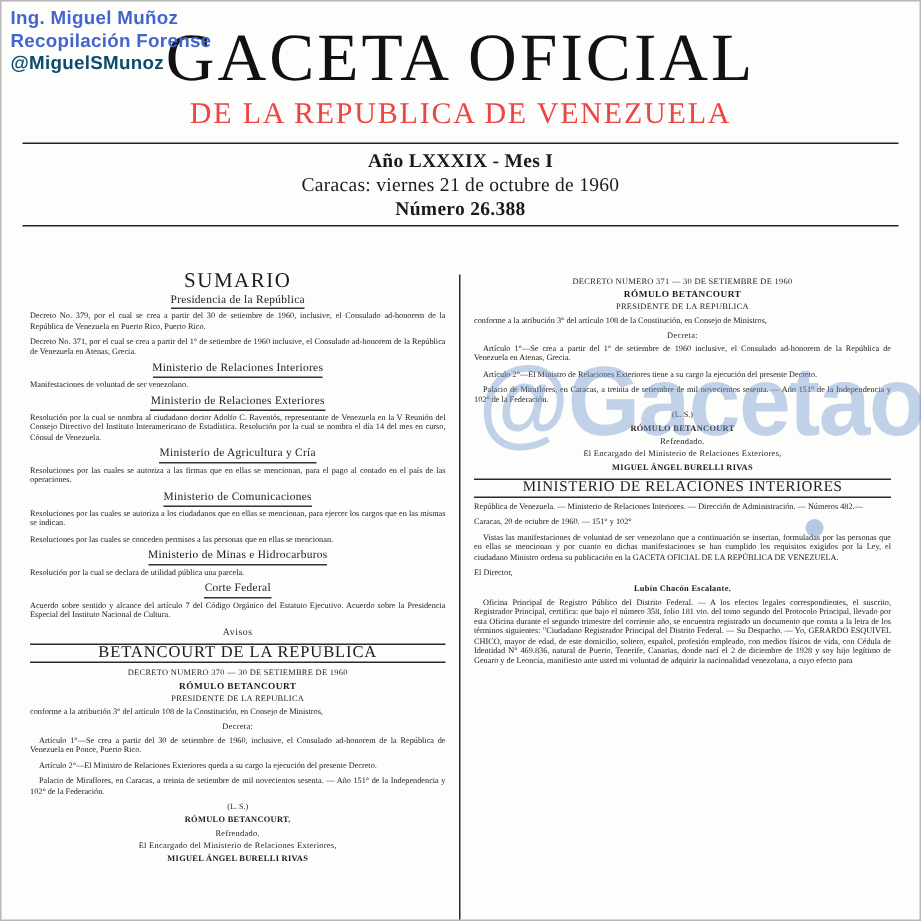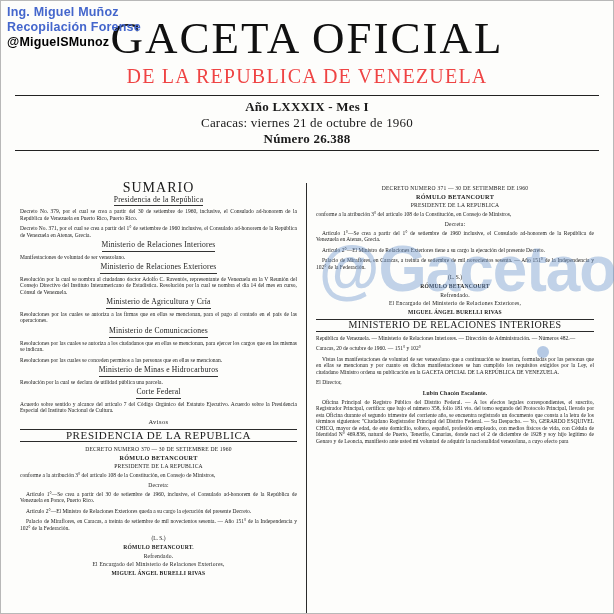--- a/index.html
+++ b/index.html
@@ -23,21 +23,21 @@
     font-family:"Liberation Sans", sans-serif;
     font-weight:bold;
     font-size:12.5px;
     line-height:15px;
     color:#3a63c8;
     z-index:40;
     letter-spacing:.2px;
   }
   .credit div:nth-child(1){color:#4466cc;}
   .credit div:nth-child(2){color:#4466cc;}
-  .credit div:nth-child(3){color:#000000;}
+  .credit div:nth-child(3){color:#0c4a6e;}
   
   .wm{
     position:absolute;
     left:318px;top:232px;
     font-family:"Liberation Sans", sans-serif;
     font-size:62px;
     font-weight:bold;
     color:rgba(110,150,205,0.42);
     white-space:nowrap;
     z-index:35;
@@ -234,21 +234,21 @@
       <p class="tiny">Resoluciones por las cuales se conceden permisos a las personas que en ellas se mencionan.</p>
 
       <div class="h-org"><span class="underline">Ministerio de Minas e Hidrocarburos</span></div>
       <p class="tiny">Resolución por la cual se declara de utilidad pública una parcela.</p>
 
       <div class="h-org"><span class="underline">Corte Federal</span></div>
       <p class="tiny">Acuerdo sobre sentido y alcance del artículo 7 del Código Orgánico del Estatuto Ejecutivo. Acuerdo sobre la Presidencia Especial del Instituto Nacional de Cultura.</p>
 
       <div class="avisos">Avisos</div>
 
-      <div class="h-section">PRESIDENCIA DE LA REPUBLICA</div>
+      <div class="h-section">BETANCOURT DE LA REPUBLICA</div>
 
       <div class="center-small">DECRETO NUMERO 370 — 30 DE SETIEMBRE DE 1960</div>
       <div class="center-bold">RÓMULO BETANCOURT</div>
       <div class="center-small">PRESIDENTE DE LA REPUBLICA</div>
 
       <p class="tiny">conforme a la atribución 3° del artículo 108 de la Constitución, en Consejo de Ministros,</p>
       <div class="center-small">Decreta:</div>
 
       <p class="tiny indent">Artículo 1°—Se crea a partir del 30 de setiembre de 1960, inclusive, el Consulado ad-honorem de la República de Venezuela en Ponce, Puerto Rico.</p>
       <p class="tiny indent">Artículo 2°—El Ministro de Relaciones Exteriores queda a su cargo la ejecución del presente Decreto.</p>

